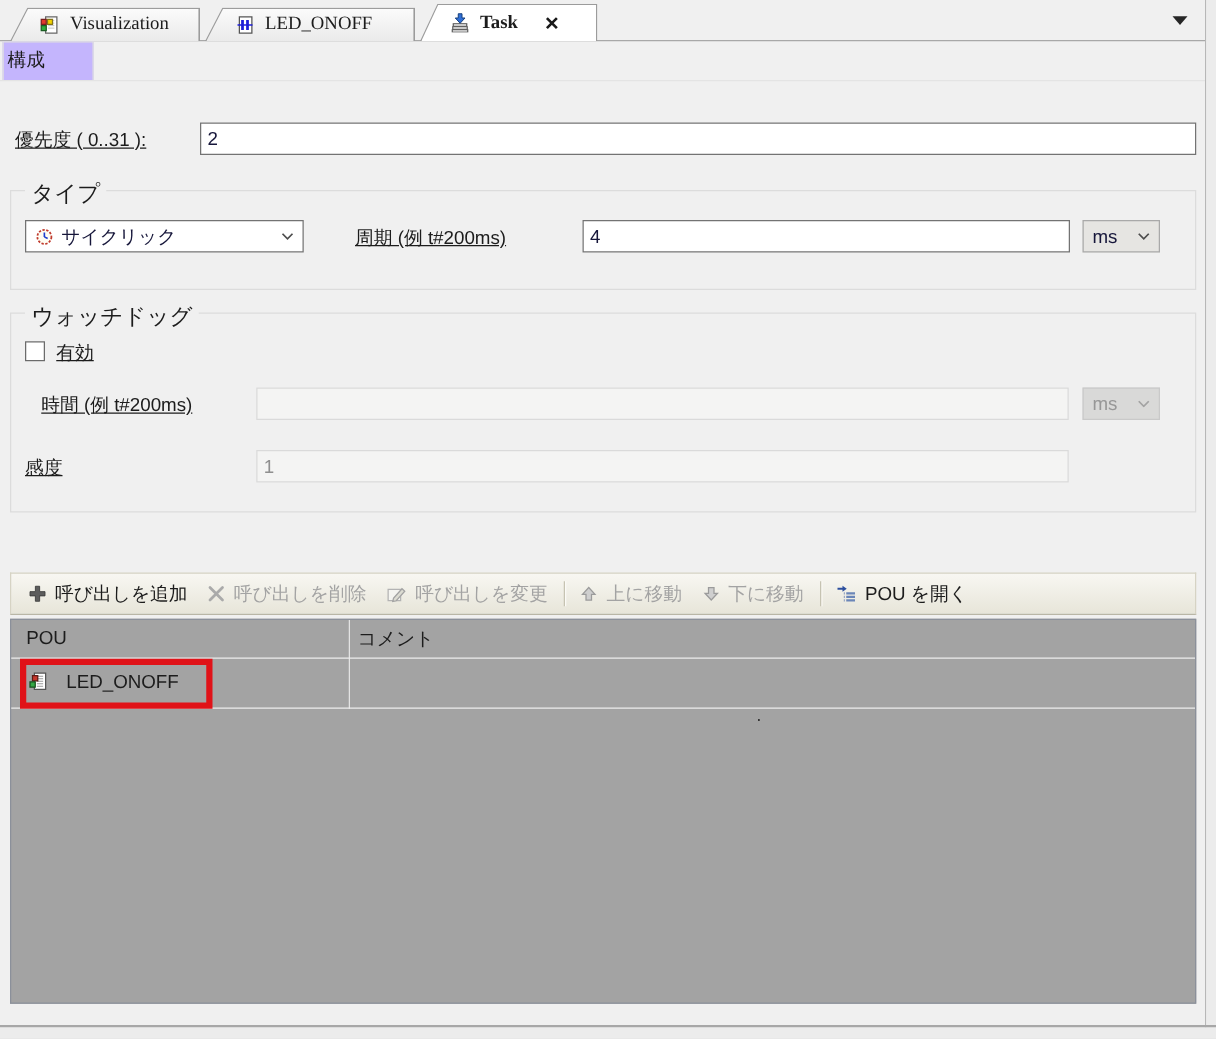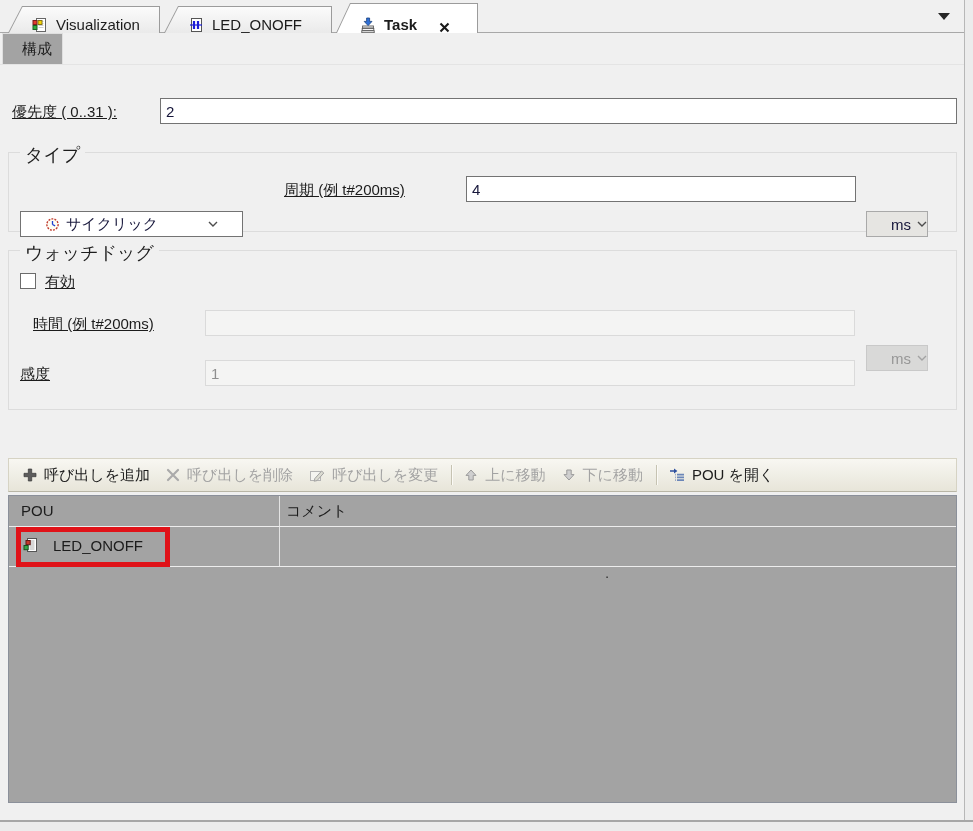--- a/index.html
+++ b/index.html
@@ -13,42 +13,42 @@
   
   .dstrip { position:absolute; left:0; top:0; width:973px; height:33px; background:#f0f0f0; }
   .dstrip-line { position:absolute; left:0; top:32px; width:964px; height:1px; background:#a8a8a8; }
   .dtab { position:absolute; bottom:0; cursor:default; }
   .dtab .shape-border { position:absolute; inset:0; background:#9b9b9b;
     clip-path:polygon(14px 0, 100% 0, 100% 100%, 0 100%); }
   .dtab .shape-fill { position:absolute; left:1px; top:1px; right:1px; bottom:0;
     background:linear-gradient(#fbfbfb,#eaeaea);
     clip-path:polygon(13.5px 0, 100% 0, 100% 100%, 0 100%); }
   .dtab.active .shape-fill { background:#ffffff; }
-  .dtab .content { position:relative; display:flex; align-items:flex-end; height:100%;
-    padding-left:24px; padding-right:10px; gap:8px; white-space:nowrap; }
+  .dtab .content { position:relative; display:flex; align-items:center; height:100%;
+    padding-left:24px; padding-right:10px; gap:8px; white-space:nowrap;font-family:Liberation Serif, serif; }
   .dtab.active .content { font-weight:bold; }
   .dtab-close { margin-left:14px; display:inline-flex; cursor:pointer; }
   .overflow-arrow { position:absolute; left:938px; top:13px; width:0; height:0;
     border-left:6px solid transparent; border-right:6px solid transparent;
     border-top:7px solid #262626; cursor:pointer; }
   
   .substrip-line { position:absolute; left:0; top:64px; width:964px; height:1px; background:#e4e4e4; }
-  .subtab { position:absolute; left:2px; top:33px; width:61px; height:31px; background:#a3a3a3;
-    border:1px solid #dfdfdf; border-bottom:none; line-height:30px; padding-left:19px;
+  .subtab { position:absolute; left:2px; top:33px; width:73px; height:31px; background:#c4b5fd;
+    border:1px solid #dfdfdf; border-bottom:none; line-height:30px; padding-left:3px;
     cursor:default; }
   
   .lbl { position:absolute; white-space:nowrap; color:#1c1c1c;text-decoration:underline; }
   .tin { position:absolute; border:1px solid #737373; background:#fff; color:#16163a;
     font-family:inherit; font-size:15px; padding:0 5px; outline:none; }
   .tin.dis { background:#f4f4f3; border-color:#dadada; color:#8f8f8f; }
   .grp { position:absolute; border:1px solid #dcdcdc; }
   .grp-title { position:absolute; top:-10px; left:11px; background:#f0f0f0; padding:0 5px;
     font-size:18px; white-space:nowrap; }
   .sel { position:absolute; border:1px solid #737373; background:#fff; display:flex;
-    align-items:center; padding:0 24px; gap:6px; color:#16163a; cursor:default;margin-top:35px; }
+    align-items:center; padding:0 7px; gap:6px; color:#16163a; cursor:default; }
   .sel .chev { margin-left:auto; }
   .sel.unit { background:#e6e5e2; border-color:#a9a9a9; }
   .sel.unit.dis { background:#d9d9d8; border-color:#c9c9c9; color:#979797; }
   .cbx { position:absolute; left:20px; top:273px; width:16px; height:16px; background:#fff;
     border:1px solid #6b6b6b; cursor:pointer; }
   
   .tbar { position:absolute; left:8px; top:458px; width:949px; height:34px;
     background:linear-gradient(#f8f7f2,#e7e5d9);
     border:1px solid #d6d3c4; border-bottom-color:#b9b6a6;
     display:flex; align-items:center; padding:12px 9px; }

